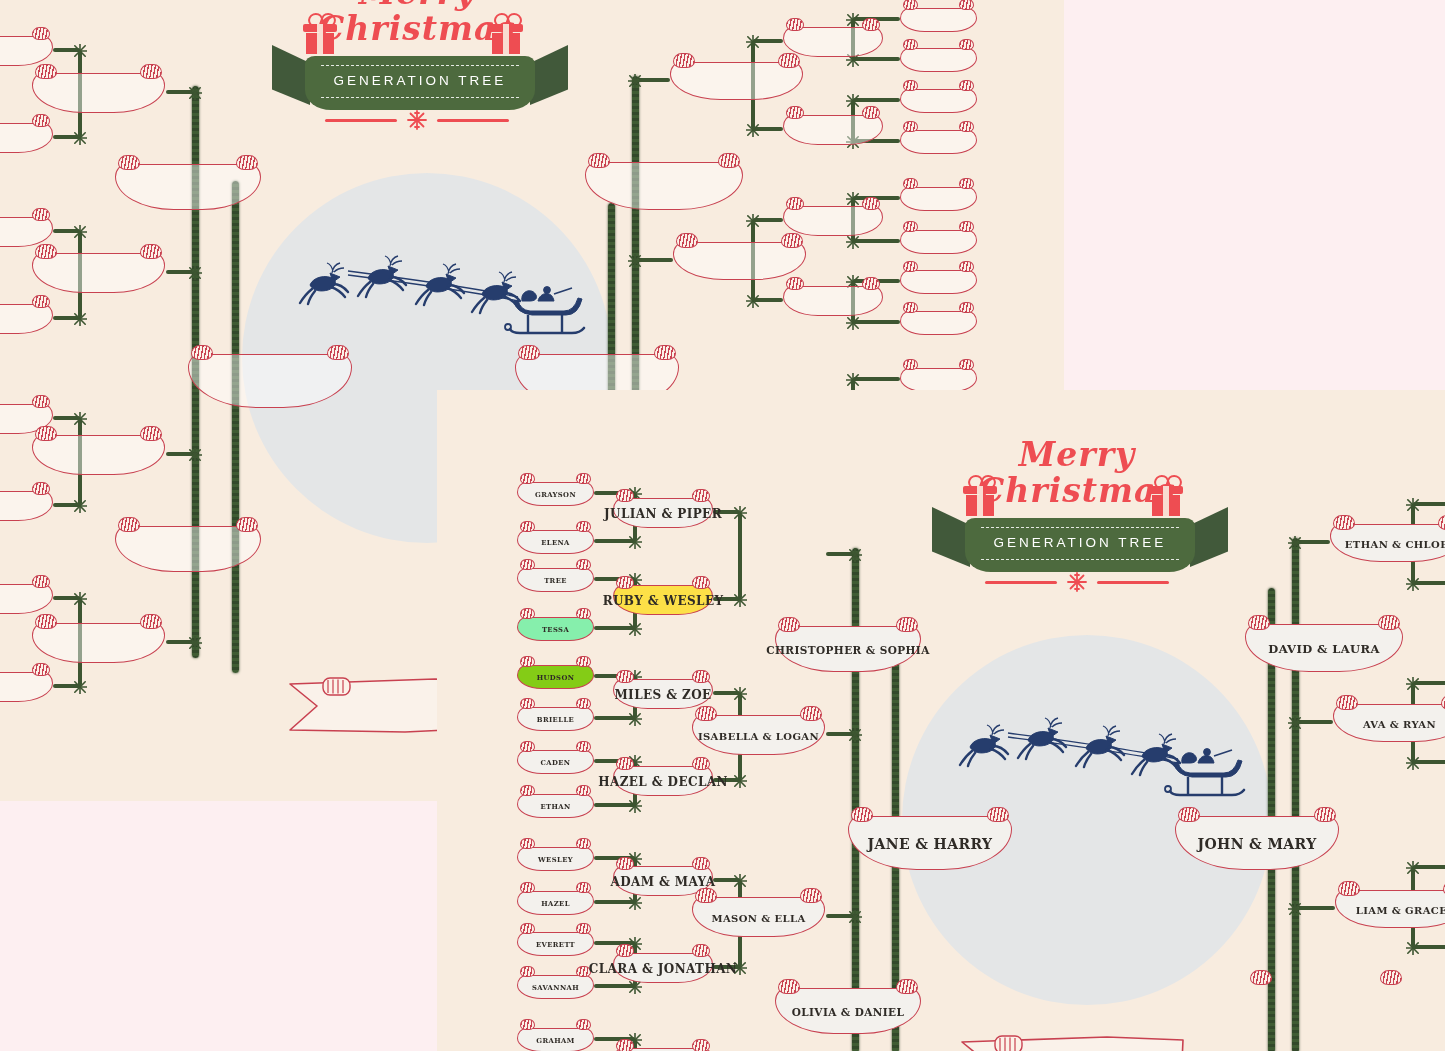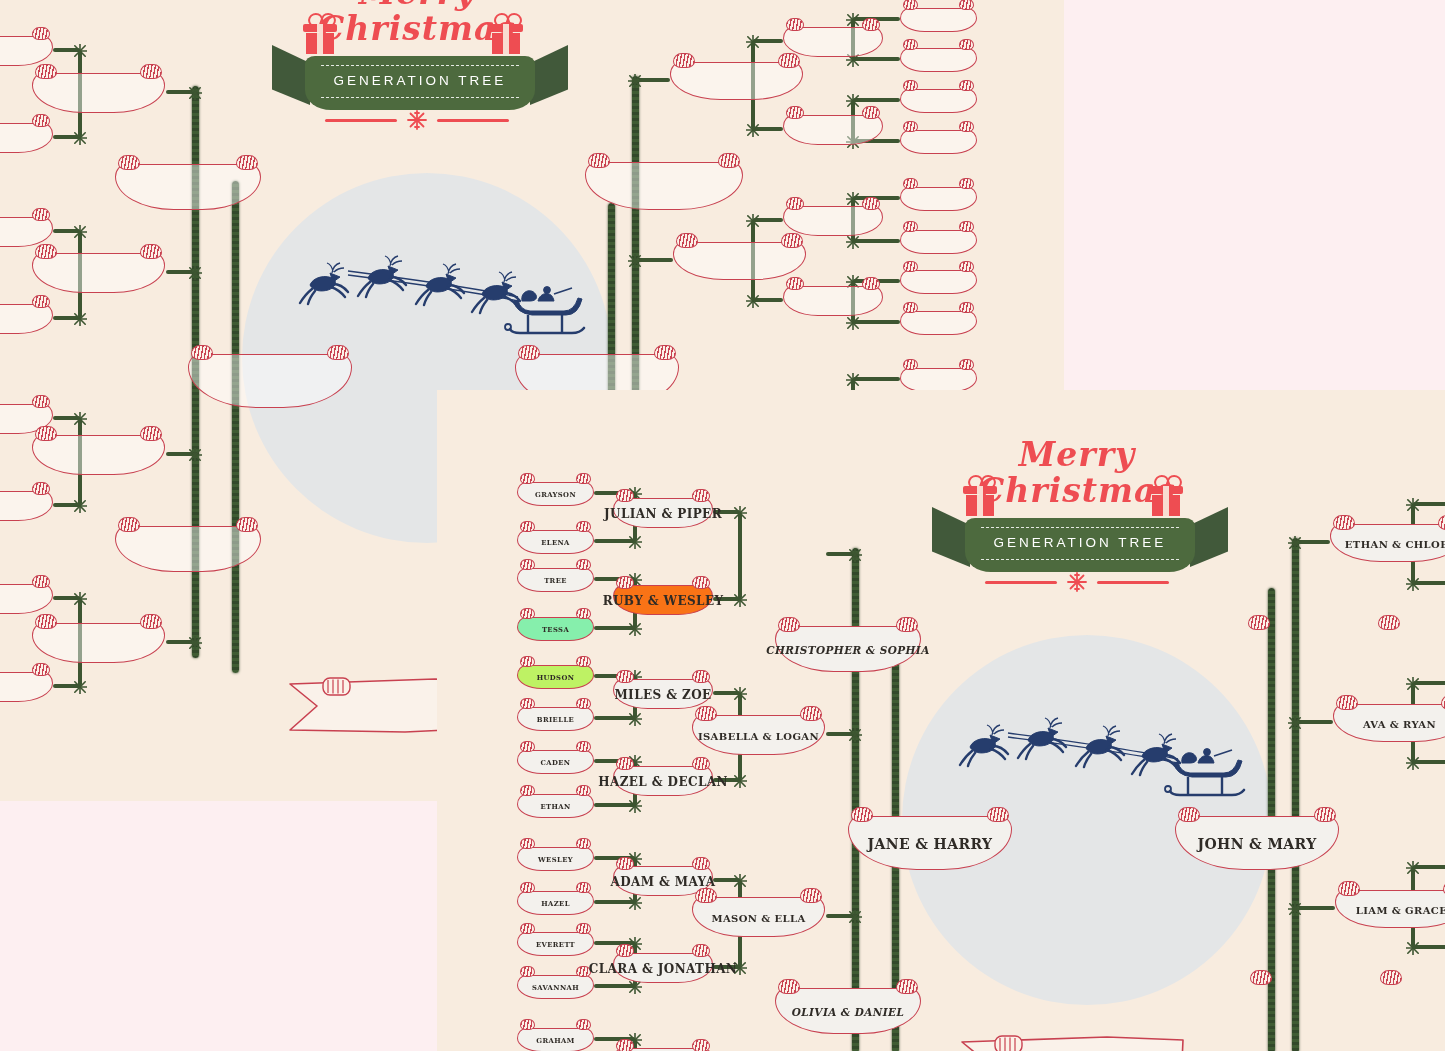--- a/index.html
+++ b/index.html
@@ -48,21 +48,21 @@
   .blabel{color:#2f2b26;font-weight:700;white-space:nowrap;letter-spacing:.4px;padding-top:2px;}
   .curl{position:absolute;top:0;width:20px;height:13px;border:1.4px solid #c84150;z-index:4;
       background:repeating-linear-gradient(100deg,#c84150 0 1.3px,#fcf1e8 1.3px 3.4px);
       border-radius:50% 50% 46% 46% / 70% 70% 55% 55%;}
   .curl.cl{left:3px;} .curl.cr{right:3px;}
   .bk-a{width:77px;}  .bk-a .bbody{height:22px;} .bk-a .blabel{font-size:6.8px;}
   .bk-a .curl{width:13px;height:9px;}
   .bk-b{width:100px;} .bk-b .bbody{height:28px;} .bk-b .blabel{font-size:12px;}
   .bk-b .curl{width:16px;height:11px;}
   .bk-c{width:133px;} .bk-c .bbody{height:38px;} .bk-c .blabel{font-size:10px;}
-  .bk-d{width:146px;} .bk-d .bbody{height:44px;font-style:italic;} .bk-d .blabel{font-size:10.5px;}
+  .bk-d{width:146px;} .bk-d .bbody{height:44px;} .bk-d .blabel{font-size:10.5px;}
   .bk-dr{width:158px;} .bk-dr .bbody{height:46px;} .bk-dr .blabel{font-size:11.5px;}
   .bk-root{width:164px;} .bk-root .bbody{height:52px;} .bk-root .blabel{font-size:14px;}
   .bk-cr{width:133px;} .bk-cr .bbody{height:36px;} .bk-cr .blabel{font-size:10px;}
   .bk-pennant{width:228px;}
 </style>
 </head>
 <body>
 
 <div id="scene">
     <div class="poster" style="left: -223px; top: -72px; z-index: 1;">
@@ -1013,21 +1013,21 @@
       <div class="banner bk-a" style="left: 80px; top: 218px;">
         <span class="curl cl"></span>
         <span class="curl cr"></span>
         <div class="bbody" style="background: #86efac;">
           <span class="blabel">TESSA</span>
         </div>
       </div>
       <div class="banner bk-a" style="left: 80px; top: 266px;">
         <span class="curl cl"></span>
         <span class="curl cr"></span>
-        <div class="bbody" style="background: #bef264;">
+        <div class="bbody" style="background: #84cc16;">
           <span class="blabel">HUDSON</span>
         </div>
       </div>
       <div class="banner bk-a" style="left: 80px; top: 308px;">
         <span class="curl cl"></span>
         <span class="curl cr"></span>
         <div class="bbody" style="background: rgb(243, 241, 237);">
           <span class="blabel">BRIELLE</span>
         </div>
       </div>
@@ -1083,21 +1083,21 @@
       <div class="banner bk-b" style="left: 176px; top: 99px;">
         <span class="curl cl"></span>
         <span class="curl cr"></span>
         <div class="bbody" style="background: rgb(243, 241, 237);">
           <span class="blabel">JULIAN &amp; PIPER</span>
         </div>
       </div>
       <div class="banner bk-b" style="left: 176px; top: 186px;">
         <span class="curl cl"></span>
         <span class="curl cr"></span>
-        <div class="bbody" style="background: #f97316;">
+        <div class="bbody" style="background: #fde047;">
           <span class="blabel">RUBY &amp; WESLEY</span>
         </div>
       </div>
       <div class="banner bk-b" style="left: 176px; top: 280px;">
         <span class="curl cl"></span>
         <span class="curl cr"></span>
         <div class="bbody" style="background: rgb(243, 241, 237);">
           <span class="blabel">MILES &amp; ZOE</span>
         </div>
       </div>
@@ -1167,20 +1167,23 @@
       <div class="banner bk-root" style="left: 738px; top: 417px;">
         <span class="curl cl"></span>
         <span class="curl cr"></span>
         <div class="bbody" style="background: rgb(243, 241, 237);">
           <span class="blabel">JOHN &amp; MARY</span>
         </div>
       </div>
       <div class="banner bk-dr" style="left: 808px; top: 225px;">
         <span class="curl cl"></span>
         <span class="curl cr"></span>
+        <div class="bbody" style="background: rgb(243, 241, 237);">
+          <span class="blabel">DAVID &amp; LAURA</span>
+        </div>
       </div>
       <div class="banner bk-dr" style="left: 810px; top: 580px;">
         <span class="curl cl"></span>
         <span class="curl cr"></span>
       </div>
       <div class="banner bk-cr" style="left: 893px; top: 125px;">
         <span class="curl cl"></span>
         <span class="curl cr"></span>
         <div class="bbody" style="background: rgb(243, 241, 237);">
           <span class="blabel">ETHAN &amp; CHLOE</span>

